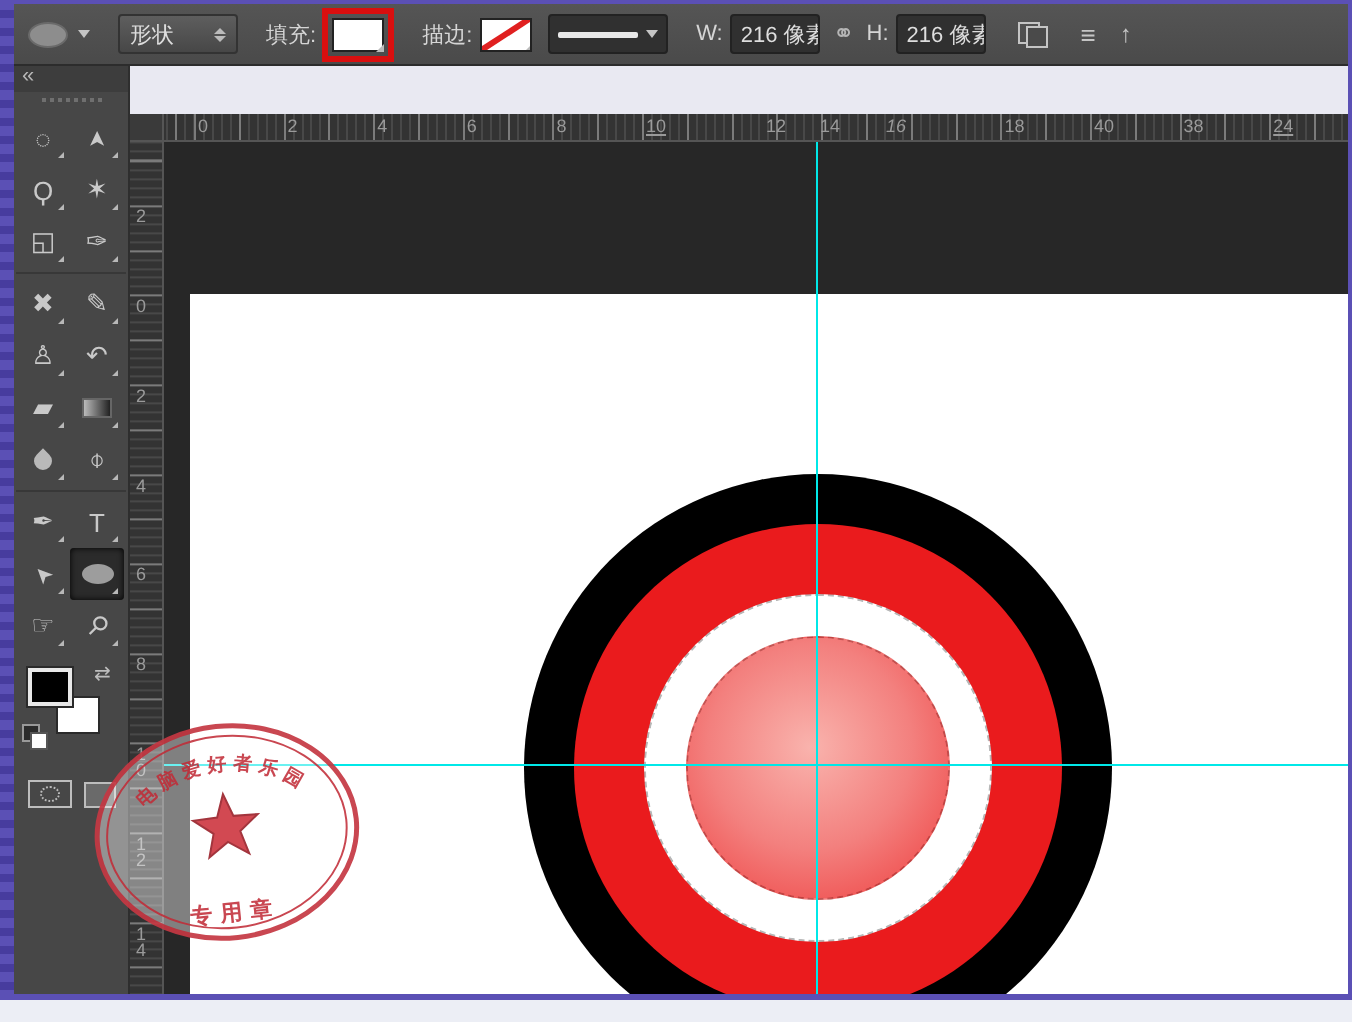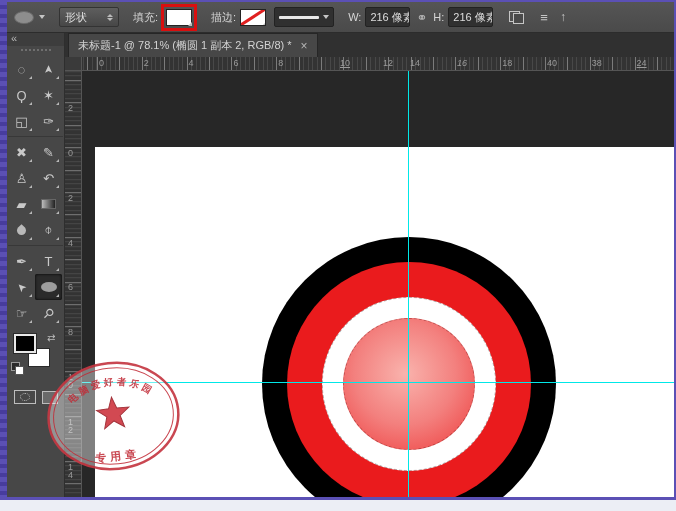--- a/index.html
+++ b/index.html
@@ -182,26 +182,20 @@
     <span class="link-icon">⚭</span>
     <span class="bar-label" style="margin-left:6px;">H:</span>
     <div class="field dim-field">
       <span>216 像素</span>
     </div>
     <span class="icon-ops"></span>
     <span class="icon-align">≡</span>
     <span class="icon-arrange">↑</span>
   </div>
 
-  <div class="tab-bar">
-    <div class="doc-tab">
-      <span>未标题-1 @ 78.1% (椭圆 1 副本 2, RGB/8) *</span>
-      <span class="tab-close">×</span>
-    </div>
-  </div>
 
   <div class="tool-panel">
     <div class="panel-header">
       <span>«</span>
     </div>
     <div class="panel-grip">
         <i></i>
       </div>
     <div class="tools-grid" id="tools-grid">
         <div class="tool">
@@ -282,24 +276,24 @@
   </div>
 
   <div class="content">
     <div class="ruler-corner"></div>
     <div class="h-ruler" id="h-ruler">
         <span style="left: 17px;">0</span>
         <span style="left: 61.8px;">2</span>
         <span style="left: 106.6px;">4</span>
         <span style="left: 151.4px;">6</span>
         <span style="left: 196.2px;">8</span>
-        <span style="left: 258px; text-decoration: underline;">10</span>
+        <span style="left: 241px; text-decoration: underline;">10</span>
         <span style="left: 301px;">12</span>
         <span style="left: 328px;">14</span>
-        <span style="left: 375px; font-style: italic;">16</span>
+        <span style="left: 361px; font-style: italic;">16</span>
         <span style="left: 420.2px;">18</span>
         <span style="left: 465px;">40</span>
         <span style="left: 509.8px;">38</span>
         <span style="left: 554.6px; text-decoration: underline;">24</span>
       </div>
     <div class="v-ruler" id="v-ruler">
         <span style="top: 33.2px;">2</span>
         <span style="top: 78px;">0</span>
         <span style="top: 122.8px;">2</span>
         <span style="top: 167.6px;">4</span>

